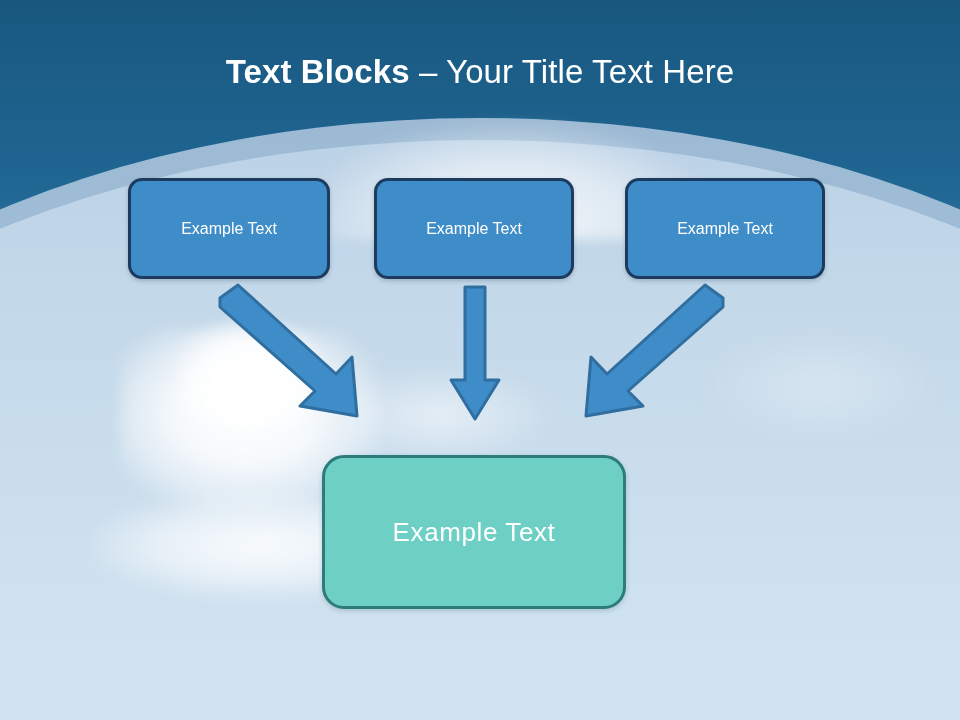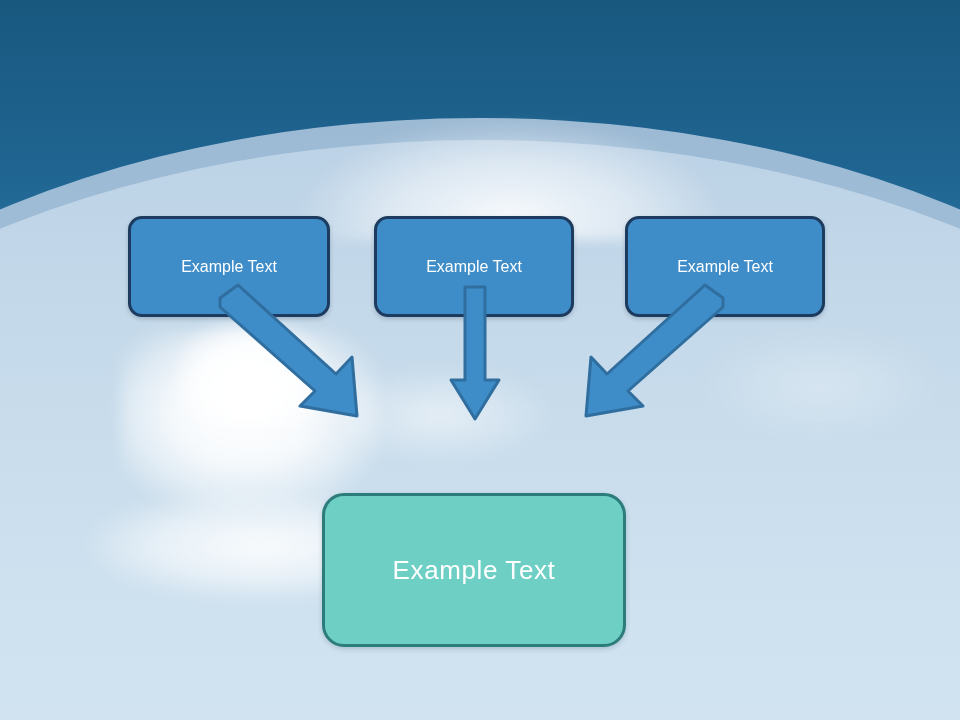--- a/index.html
+++ b/index.html
@@ -146,21 +146,20 @@
   .title .t-light { font-weight: 400; }
 
   
   .tbox {
     position: absolute;
     display: flex;
     align-items: center;
     justify-content: center;
     box-sizing: border-box;
     color: #ffffff;
-    margin-top: 38px;
   }
   .tbox.blue {
     background: #3e8cc8;
     border: 3px solid #1d3b5e;
     border-radius: 14px;
     font-size: 16px;
     box-shadow: 0 2px 4px rgba(20,40,70,.22);
   }
   .tbox.teal {
     background: #6ed0c5;
@@ -189,20 +188,23 @@
   <div class="bg-sky"></div>
   <div class="bg-arc-outer"></div>
   <div class="bg-arc-main"></div>
   <div class="cloud-crest"></div>
   <div class="cloud-a"></div>
   <div class="cloud-a2"></div>
   <div class="cloud-b"></div>
   <div class="cloud-c"></div>
   <div class="cloud-d"></div>
 
+  <div class="title">
+    <span class="t-bold">Text Blocks</span><span class="t-light"> – </span><span class="t-light">Your Title Text Here</span>
+  </div>
 
   <div id="box-1" class="tbox blue">
     <span>Example Text</span>
   </div>
   <div id="box-2" class="tbox blue">
     <span>Example Text</span>
   </div>
   <div id="box-3" class="tbox blue">
     <span>Example Text</span>
   </div>

